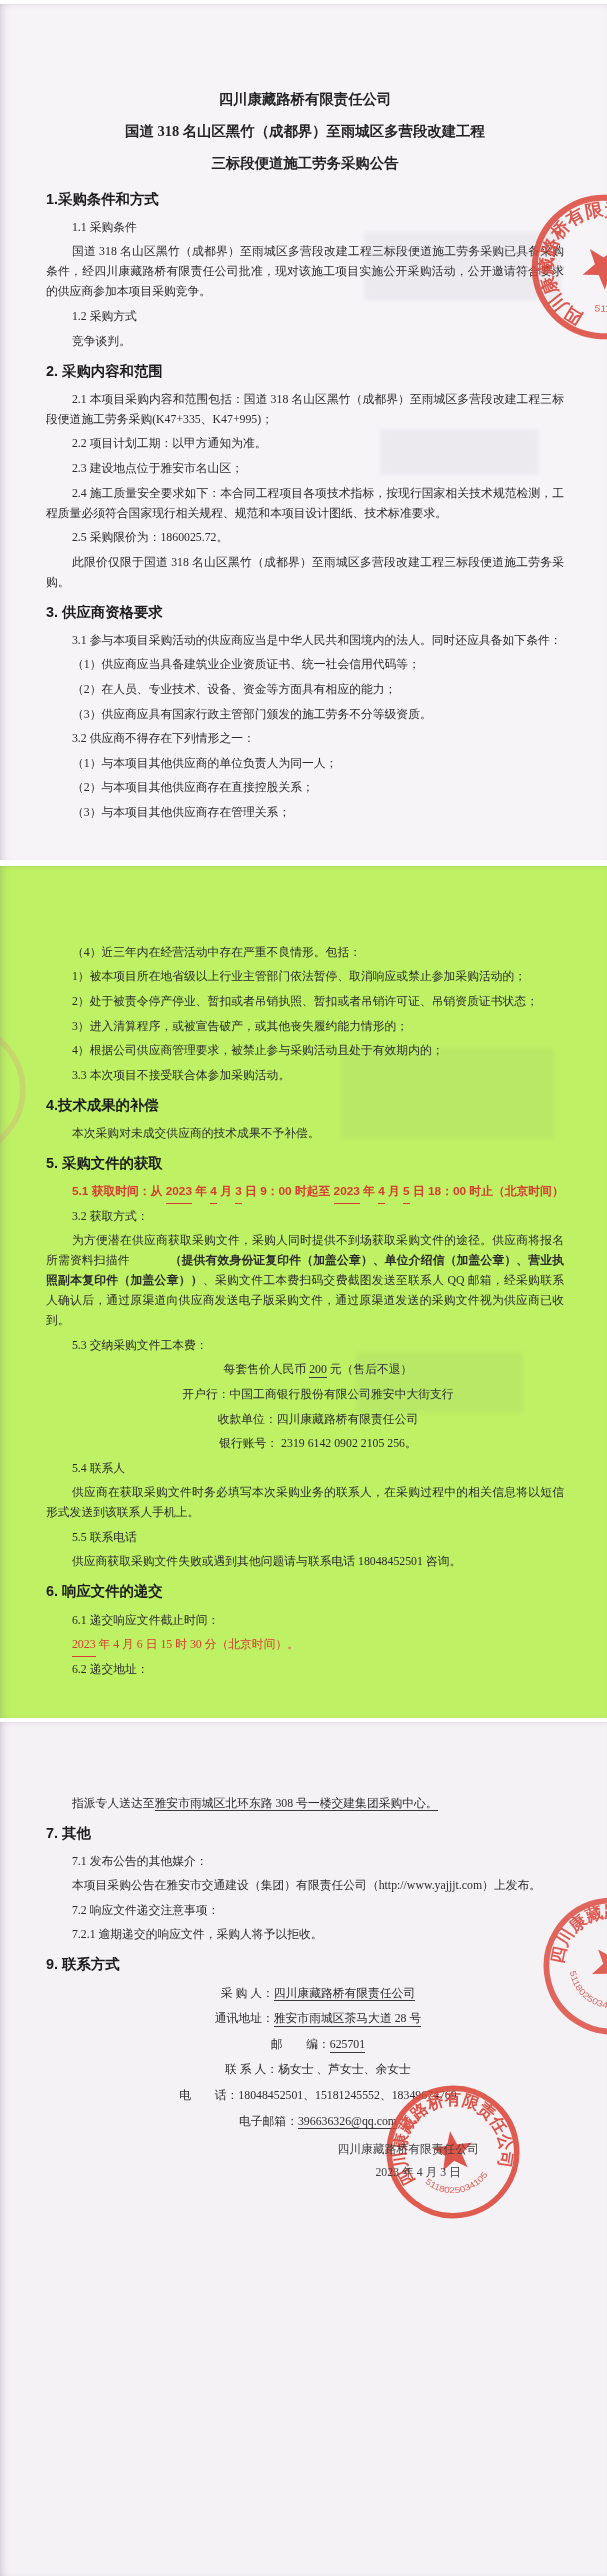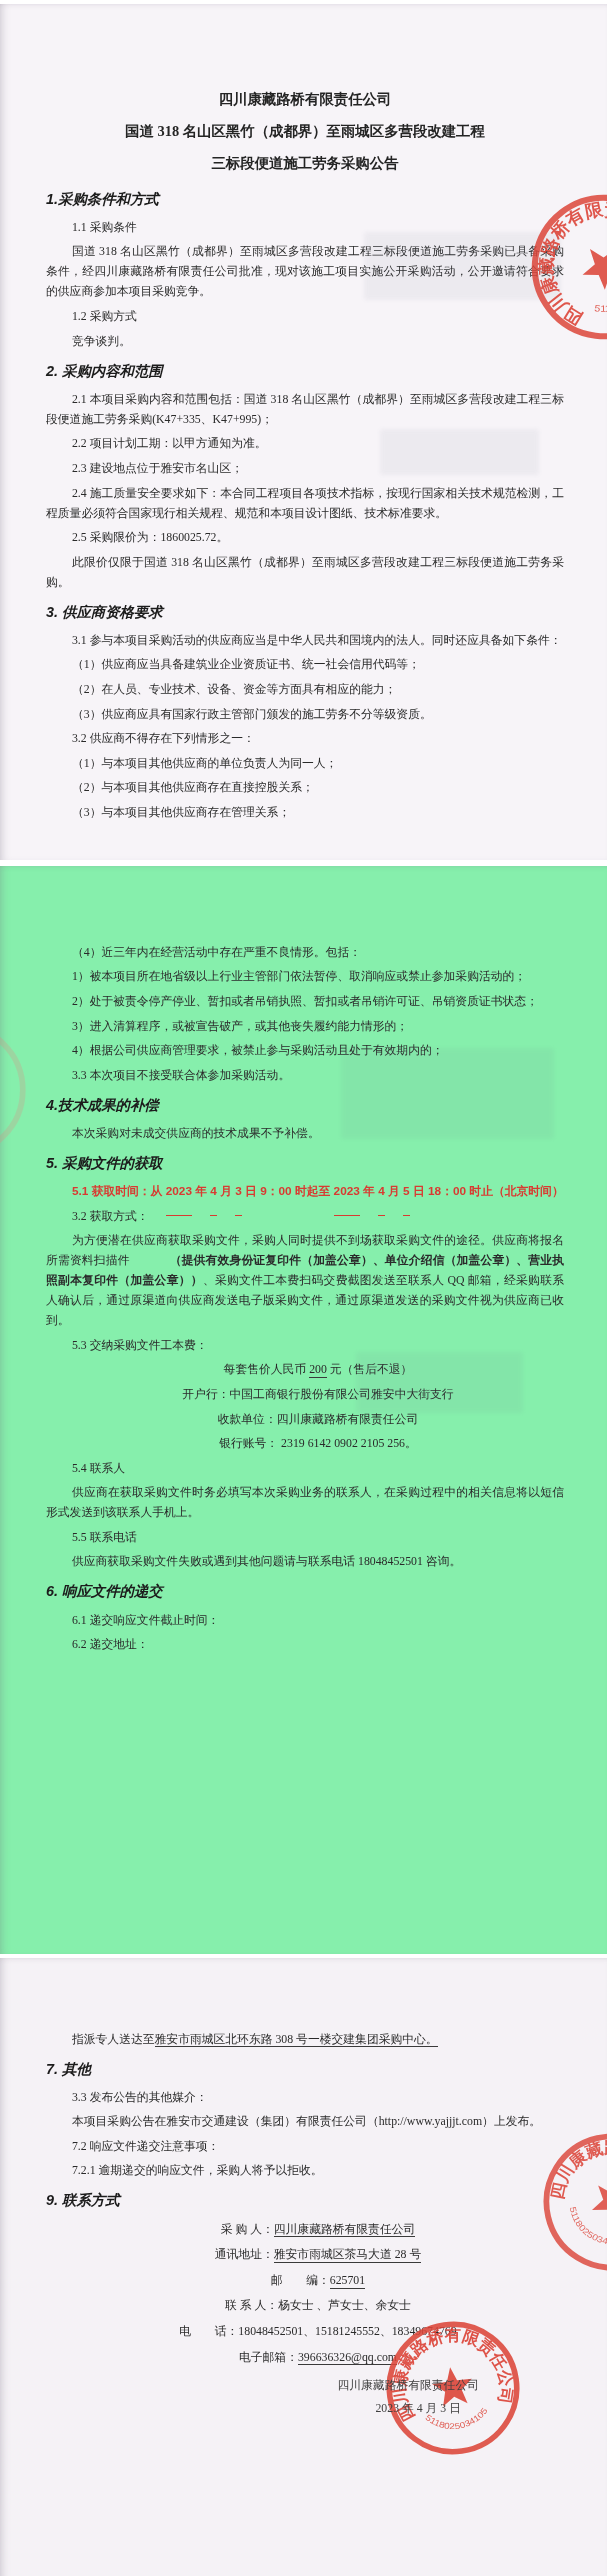--- a/index.html
+++ b/index.html
@@ -1,33 +1,33 @@
 <!DOCTYPE html>
 <html style="font-size:12px"><head>
 <meta charset="utf-8">
 <style>
   html,body{margin:0;padding:0;background:#ffffff;}
   body{width:607px;font-family:"Liberation Serif","DejaVu Serif",serif;}
   .scan{position:relative;width:607px;}
   .page{position:relative;width:607px;box-sizing:border-box;overflow:hidden;
         box-shadow:inset 6.8px 0 9px -5.3px rgba(110,98,120,.30), inset 0 3px 6px -4.6px rgba(110,98,120,.25);}
   .page1{height:856px;margin-top:3.8px;background:#f7f4f8;padding:79px 43px 0 46px;}
-  .page2{height:1088px;margin-top:6px;background:#86efac;padding:76px 43px 0 46px;}
+  .page2{height:852px;margin-top:6px;background:#bef264;padding:76px 43px 0 46px;}
   .page3{height:854px;margin-top:3.8px;background:#f5f2f6;padding:71px 43px 0 46px;}
   .title{font-size:14.4px;line-height:32px;font-weight:bold;color:#242424;text-align:center;}
   .h{font-family:"Liberation Sans","DejaVu Sans",sans-serif;font-size:14.4px;line-height:20.5px;
-     font-weight:bold;color:#1c1c1c;margin:10px 0 7.6px 0;font-style:italic;}
+     font-weight:bold;color:#1c1c1c;margin:10px 0 7.6px 0;}
   .p{font-size:11.8px;line-height:20px;color:#2a2a2a;margin:0 0 4.6px 0;text-align:justify;}
   .nj{text-align:center;}
   .ind{text-indent:2.2em;}
   .b{font-weight:bold;margin-left:40px;}
   .red{color:#d93a31;}
   .red-hei{font-family:"Liberation Sans","DejaVu Sans",sans-serif;font-weight:bold;color:#d93a31;}
   .ul{border-bottom:1.1px solid #3a3a3a;padding-bottom:0.8px;}
-  .ul-red{border-bottom:1.1px solid #d93a31;padding-bottom:17px;}
+  .ul-red{border-bottom:1.1px solid #d93a31;padding-bottom:5px;}
   .titles{margin-bottom:7.6px;}
   .sign{margin-top:6px;text-align:right;padding-right:85px;font-size:11.8px;line-height:23px;color:#3f3f3f;position:relative;z-index:2;}
   .sign .date{margin-right:18px;}
   .stamp{position:absolute;z-index:1;}
   .ghost{position:absolute;background:#687086;opacity:.07;filter:blur(2.3px);border-radius:3px;pointer-events:none;}
 </style>
 </head>
 <body>
 
 <div class="scan">
@@ -107,20 +107,21 @@
     <div class="p ind nj">开户行：中国工商银行股份有限公司雅安中大街支行</div>
     <div class="p ind nj">收款单位：四川康藏路桥有限责任公司</div>
     <div class="p ind nj">银行账号： 2319 6142 0902 2105 256。</div>
     <div class="p ind">5.4 联系人</div>
     <div class="p ind">供应商在获取采购文件时务必填写本次采购业务的联系人，在采购过程中的相关信息将以短信形式发送到该联系人手机上。</div>
     <div class="p ind">5.5 联系电话</div>
     <div class="p ind">供应商获取采购文件失败或遇到其他问题请与联系电话 18048452501 咨询。</div>
 
     <div class="h">6. 响应文件的递交</div>
     <div class="p ind">6.1 递交响应文件截止时间：</div>
+    <div class="p ind red"><span class="ul-red">2023</span><span> 年 4 月 6 日 15 时 30 分（北京时间）。</span></div>
     <div class="p ind">6.2 递交地址：</div>
   </div>
 
   <div class="page page3">
 
     <svg class="stamp" style="right:-77px;top:172px;transform:rotate(32deg);" width="144" height="144" viewBox="0 0 200 200">
       <circle cx="100" cy="100" r="91" fill="none" stroke="#dc4539" stroke-width="8" opacity="0.82"></circle>
       <polygon points="100,70 107.3,89.9 128.5,90.7 111.9,103.9 117.6,124.3 100,112.5 82.4,124.3 88.1,103.9 71.5,90.7 92.7,89.9" fill="#dc4539" opacity="0.85"></polygon>
       <path id="a2" d="M 41,134 A 68,68 0 1 1 159,134" fill="none"></path>
       <text font-size="23" font-weight="bold" fill="#dc4539" opacity="0.88" font-family="Liberation Sans, sans-serif">
@@ -141,21 +142,21 @@
       </text>
       <path id="n3" d="M 53,136 A 60,60 0 0 0 147,136" fill="none"></path>
       <text font-size="12" fill="#dc4539" opacity="0.85" font-family="Liberation Sans, sans-serif">
         <textPath href="#n3" startOffset="2" textLength="102" lengthAdjust="spacingAndGlyphs">5118025034105</textPath>
       </text>
     </svg>
 
     <div class="p ind"><span>指派专人送达至</span><span class="ul">雅安市雨城区北环东路 308 号一楼交建集团采购中心。</span></div>
 
     <div class="h">7. 其他</div>
-    <div class="p ind">3.3 发布公告的其他媒介：</div>
+    <div class="p ind">7.1 发布公告的其他媒介：</div>
     <div class="p ind">本项目采购公告在雅安市交通建设（集团）有限责任公司（http://www.yajjjt.com）上发布。</div>
     <div class="p ind">7.2 响应文件递交注意事项：</div>
     <div class="p ind">7.2.1 逾期递交的响应文件，采购人将予以拒收。</div>
 
     <div class="h">9. 联系方式</div>
     <div class="p ind nj" style="line-height:21px;font-family:Liberation Serif, serif;"><span>采 购 人：</span><span class="ul">四川康藏路桥有限责任公司</span></div>
     <div class="p ind nj" style="line-height:21px;"><span>通讯地址：</span><span class="ul">雅安市雨城区茶马大道 28 号</span></div>
     <div class="p ind nj" style="line-height:21px;"><span>邮　　编：</span><span class="ul">625701</span></div>
     <div class="p ind nj" style="line-height:21px;">联 系 人：杨女士 、芦女士、余女士</div>
     <div class="p ind nj" style="line-height:21px;">电　　话：18048452501、15181245552、18349674769</div>

